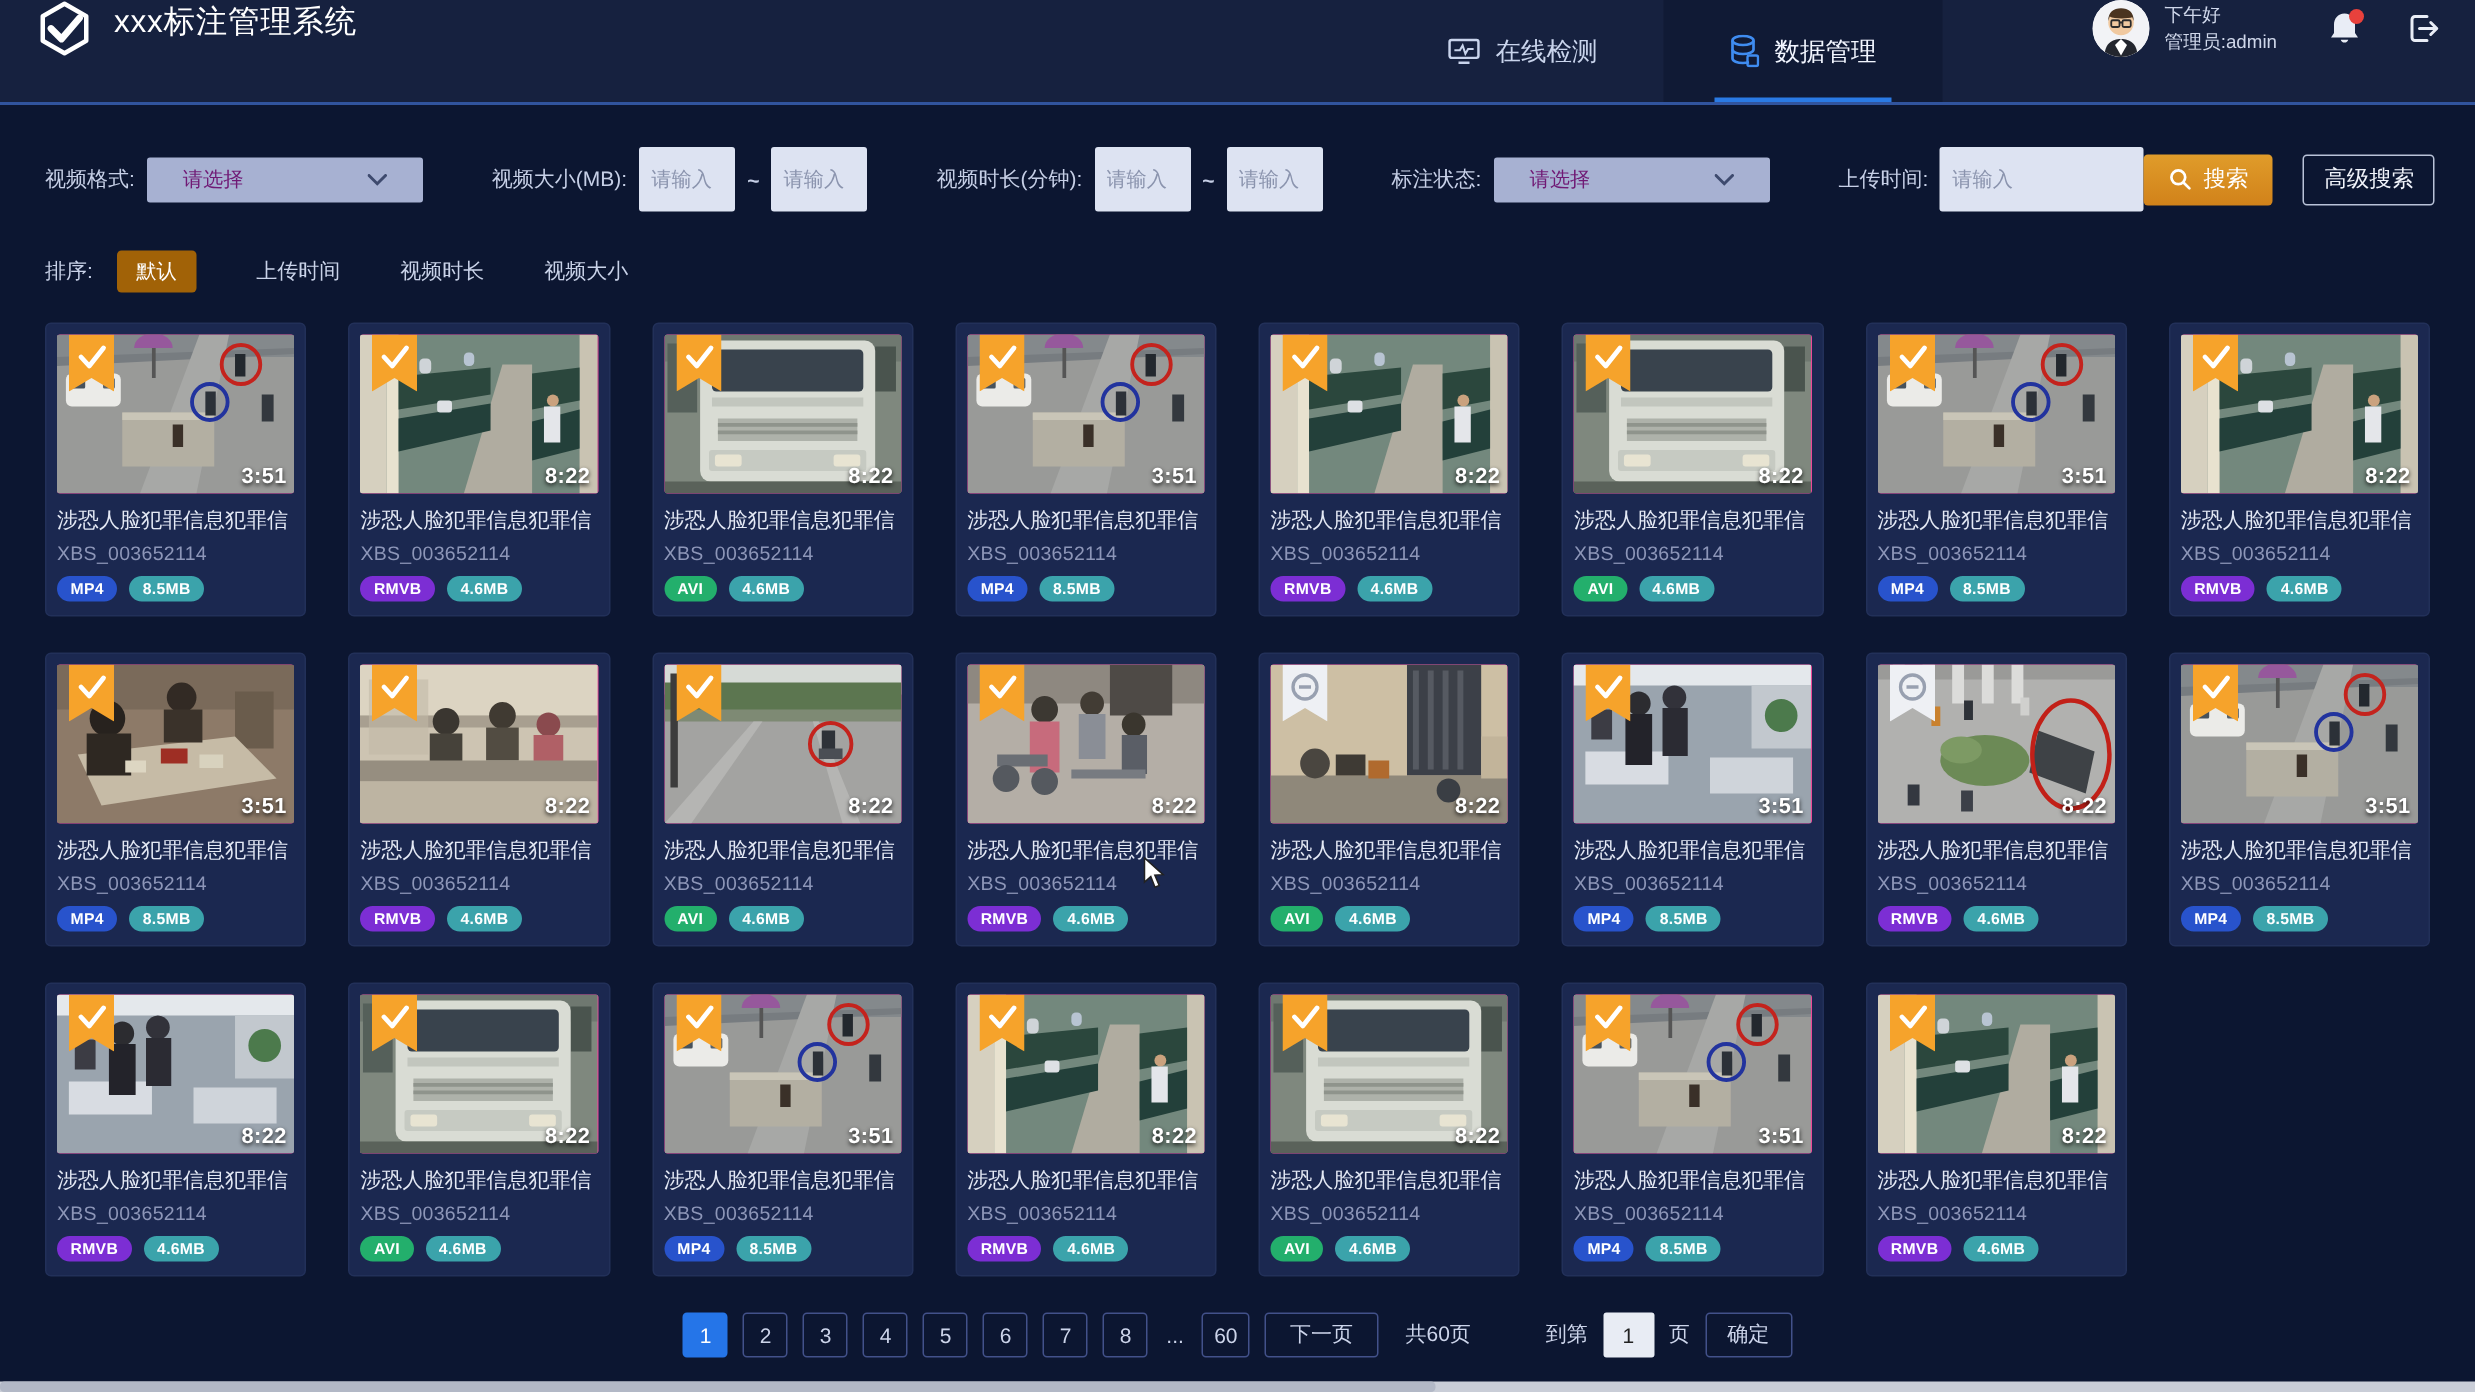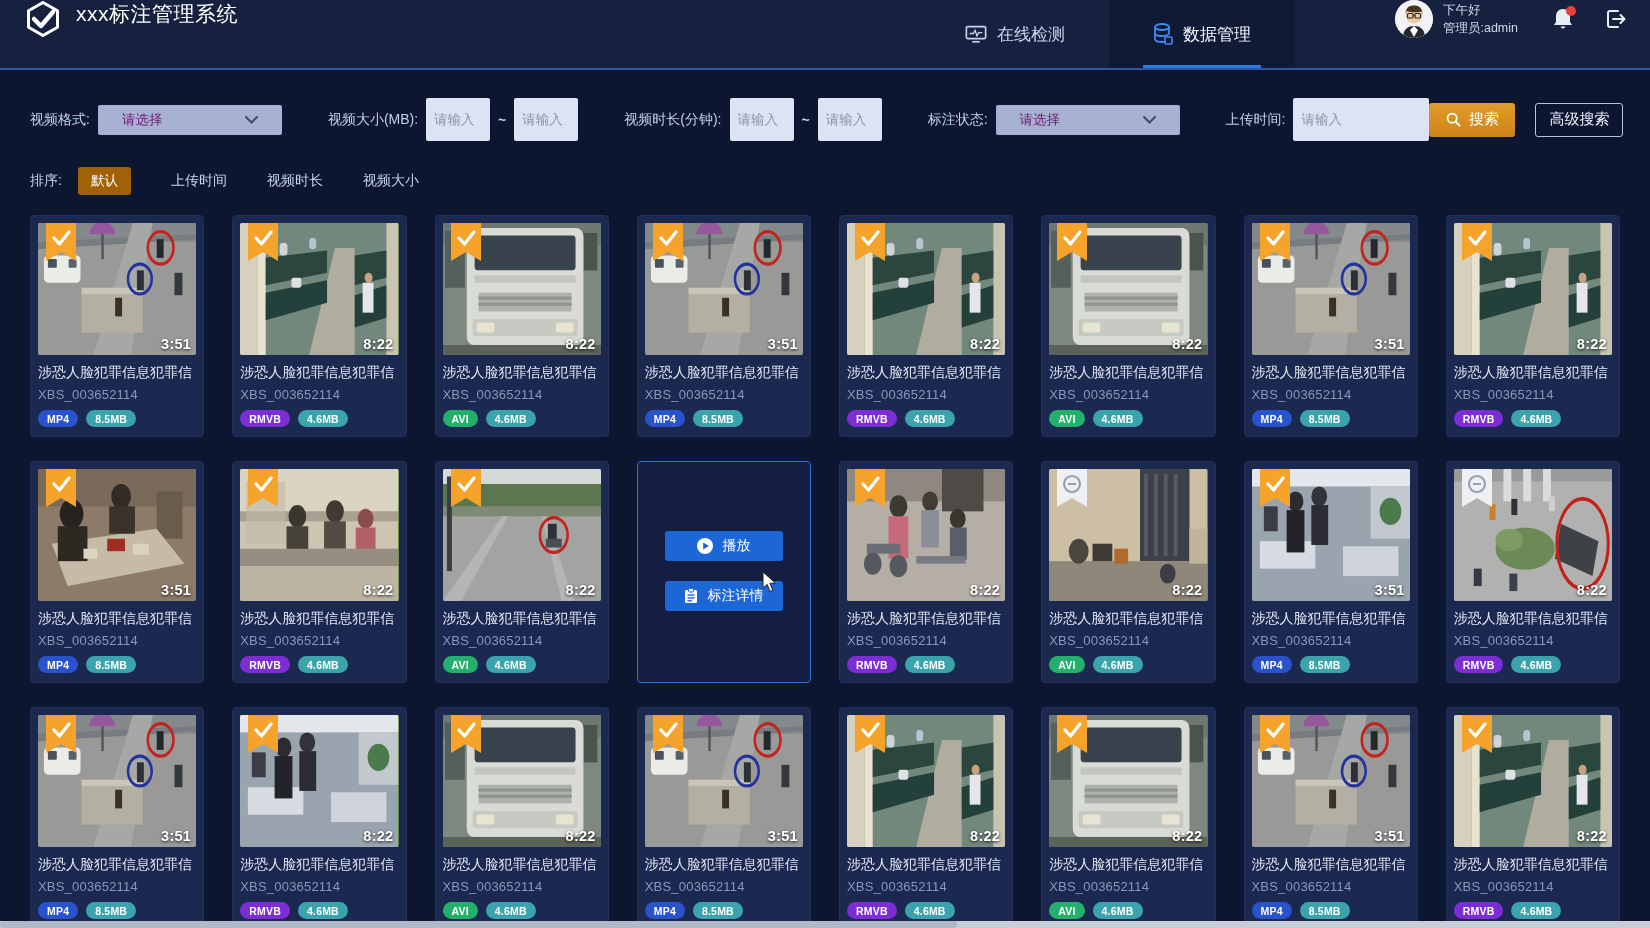--- a/index.html
+++ b/index.html
@@ -38,21 +38,21 @@
   .adv-btn{width:88px;height:34px;background:transparent;border:1px solid #b9c2d8;border-radius:3px;color:#f0f3fa;font-size:15px;cursor:pointer;font-family:"Liberation Sans",sans-serif}
   
   .sort-row{display:flex;align-items:center;padding:26px 30px 0 30px;color:#c9d2e8;font-size:14px}
   .sort-label{margin-right:16px}
   .chip{background:#a16207;color:#fff;padding:5px 13px;border-radius:3px;font-size:13.5px;cursor:pointer}
   .sort-opt{margin-left:40px;cursor:pointer;color:#c9d2e8}
   
   .grid{display:grid;grid-template-columns:repeat(8,1fr);gap:24px 28px;padding:20px 30px 0 30px}
   .card{background:#1b2850;border:1px solid #223059;border-radius:4px;padding:7px 7px 9px 7px;position:relative;cursor:pointer}
   .card.hovered{background:#131e42;border:1px solid #2e6fd8;display:flex;align-items:center;justify-content:center}
-  .thumb{position:relative;height:132px;border-radius:2px;overflow:hidden;background:#4d7c0f}
+  .thumb{position:relative;height:106px;border-radius:2px;overflow:hidden;background:#ec4899}
   .thumb svg.scene{display:block;width:100%;height:100%}
   .ribbon{position:absolute;top:0;left:8px;width:30px;height:38px;cursor:pointer}
   .duration{position:absolute;right:5px;bottom:3px;color:#fff;font-size:14.5px;font-weight:bold;text-shadow:0 1px 3px rgba(0,0,0,.85);letter-spacing:.3px}
   .ctitle{margin-top:9px;font-size:14px;color:#e4e9f5;white-space:nowrap;overflow:hidden}
   .cid{margin-top:5px;font-size:13px;color:#8d96b8;letter-spacing:.2px}
   .badges{margin-top:8px;display:flex;gap:8px}
   .badge{font-size:10.5px;font-weight:bold;color:#fff;padding:2.5px 9px;border-radius:10px;letter-spacing:.2px}
   .fmt-MP4{background:#2853cc}
   .fmt-RMVB{background:#7c2ed4}
   .fmt-AVI{background:#23af6c}
@@ -534,41 +534,20 @@
           </svg></div>
         <div class="duration">8:22</div>
       </div>
       <div class="ctitle">涉恐人脸犯罪信息犯罪信</div>
       <div class="cid">XBS_003652114</div>
       <div class="badges">
         <span class="badge fmt-AVI">AVI</span>
         <span class="badge size-badge">4.6MB</span>
       </div>
     </div>
-    <div class="card hovered">
-      <div class="ovl">
-        <button class="ovl-btn">
-          <svg width="16" height="16" viewBox="0 0 16 16">
-            <circle cx="8" cy="8" r="8" fill="#ffffff"></circle>
-            <polygon points="6.2,4.6 12,8 6.2,11.4" fill="#1d66d6"></polygon>
-          </svg>
-          <span>播放</span>
-        </button>
-        <button class="ovl-btn">
-          <svg width="14" height="16" viewBox="0 0 14 16">
-            <rect x="1" y="2" width="12" height="13" rx="1.5" fill="#ffffff"></rect>
-            <rect x="4.5" y="0.5" width="5" height="3.5" rx="1" fill="#ffffff" stroke="#1d66d6" stroke-width="1"></rect>
-            <line x1="3.5" y1="7" x2="10.5" y2="7" stroke="#1d66d6" stroke-width="1.4"></line>
-            <line x1="3.5" y1="10" x2="10.5" y2="10" stroke="#1d66d6" stroke-width="1.4"></line>
-            <line x1="3.5" y1="12.8" x2="8" y2="12.8" stroke="#1d66d6" stroke-width="1.4"></line>
-          </svg>
-          <span>标注详情</span>
-        </button>
-      </div>
-    </div>
     <div class="card">
       <div class="thumb">
         <svg class="scene" viewBox="0 0 160 106" preserveAspectRatio="none">
           <rect width="160" height="106" fill="#b4aea6"></rect>
           <rect width="160" height="26" fill="#8e8880"></rect>
           <rect x="96" width="42" height="34" fill="#4e4a46"></rect>
           <circle cx="52" cy="30" r="9" fill="#3c3832"></circle>
           <rect x="42" y="38" width="20" height="34" fill="#c76b7c"></rect>
           <circle cx="84" cy="26" r="8" fill="#423c34"></circle>
           <rect x="75" y="33" width="18" height="30" fill="#8a8e96"></rect>

